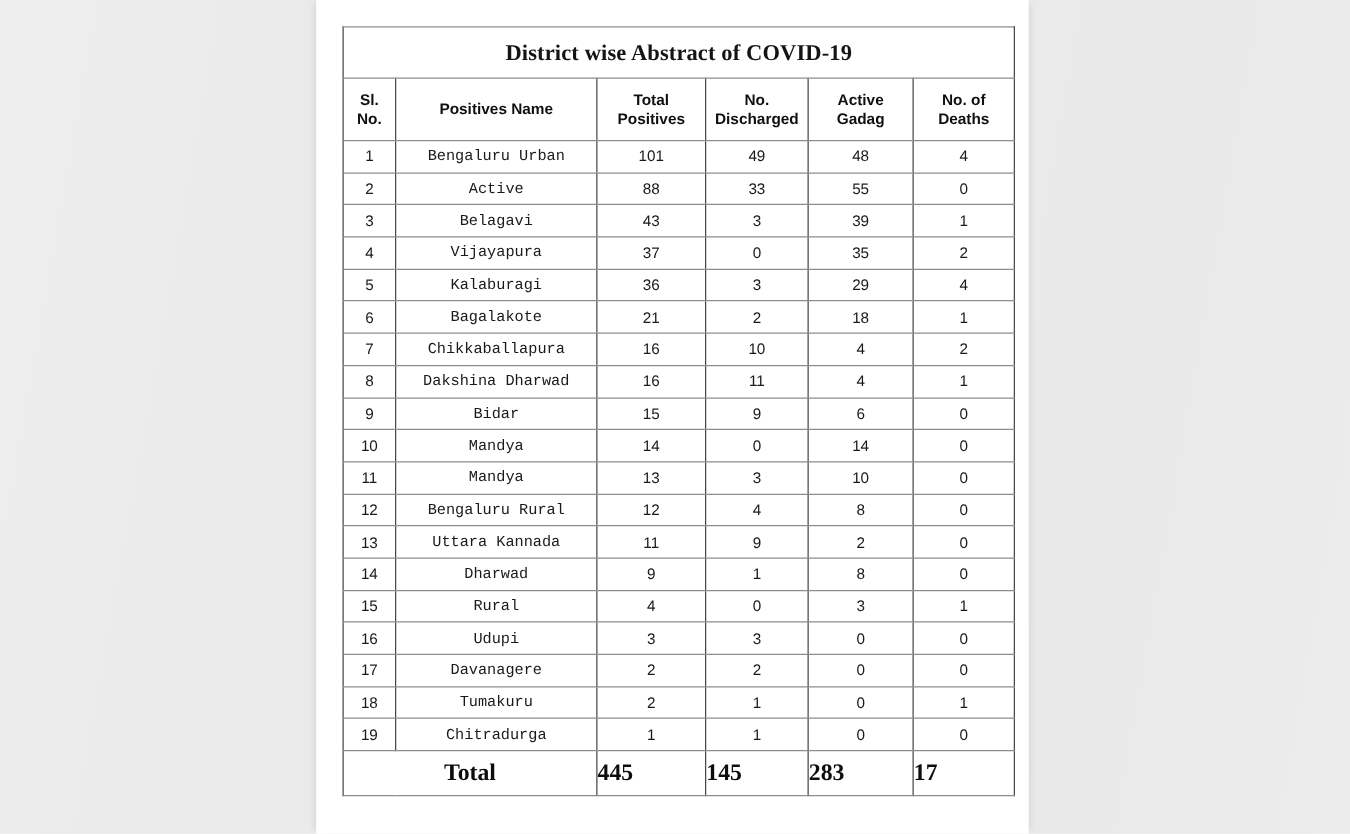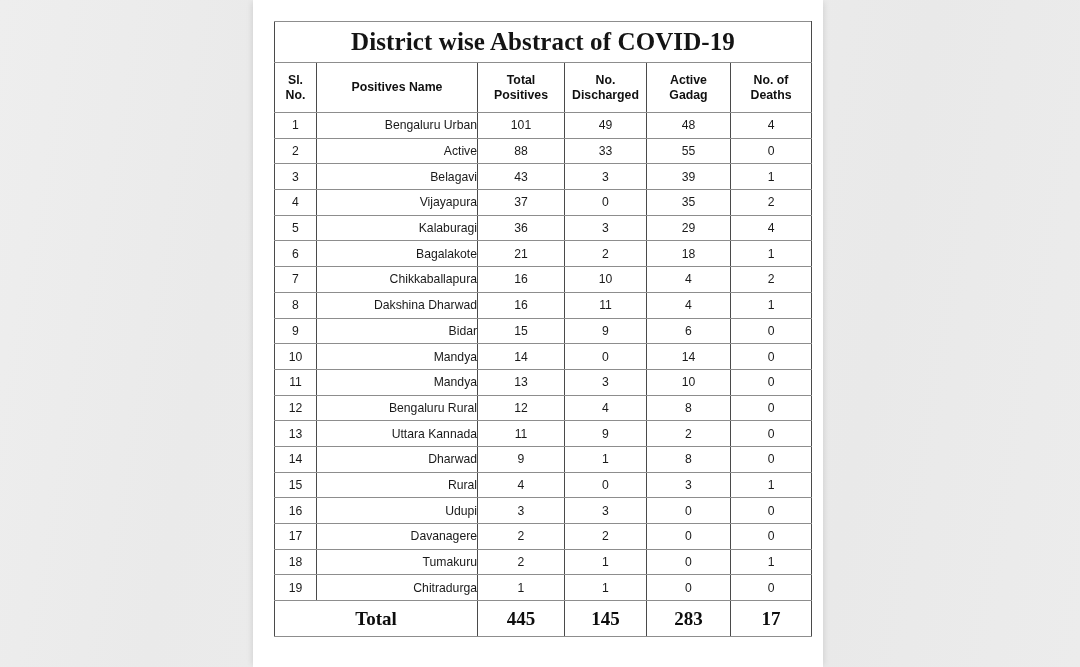--- a/index.html
+++ b/index.html
@@ -46,21 +46,21 @@
 
   .tbl-outer-top td { border-top: 1.6px solid #585858; }
 
   
   .title-cell {
     height: 41px;
     text-align: center;
     vertical-align: middle;
     font-family: "Liberation Serif", serif;
     font-weight: bold;
-    font-size: 25px;
+    font-size: 18px;
     letter-spacing: 0.1px;
     color: #141414;
     border-left: 1.6px solid #585858;
     border-right: 1.6px solid #585858;
   }
 
   
   .hdr-cell {
     height: 50px;
     text-align: center;
@@ -73,35 +73,35 @@
   }
 
   
   .row-cell {
     height: 25.7px;
     font-size: 12.2px;
     color: #1a1a1a;
     vertical-align: middle;
   }
   .c-sl { text-align: center; }
-  .c-name { text-align: right; padding-left: 9px; }
+  .c-name { text-align: center; padding-left: 9px; font-family: Liberation Mono, monospace; }
   .c-num { text-align: center; }
 
   
   .total-cell {
     height: 36px;
     font-family: "Liberation Serif", serif;
     font-weight: bold;
     font-size: 19px;
     color: #0d0d0d;
     vertical-align: middle;
     border-bottom: 1.6px solid #585858;
   }
   .total-label { text-align: center; border-left: 1.6px solid #585858; }
-  .total-num { text-align: center; }
+  .total-num { }
   .total-last { border-right: 1.6px solid #585858; }
 
   .col-sl    { width: 42px; }
   .col-name  { width: 161px; }
   .col-tp    { width: 87px; }
   .col-nd    { width: 82px; }
   .col-ac    { width: 84px; }
   .col-dt    { width: 81px; }
 </style>
 </head>

